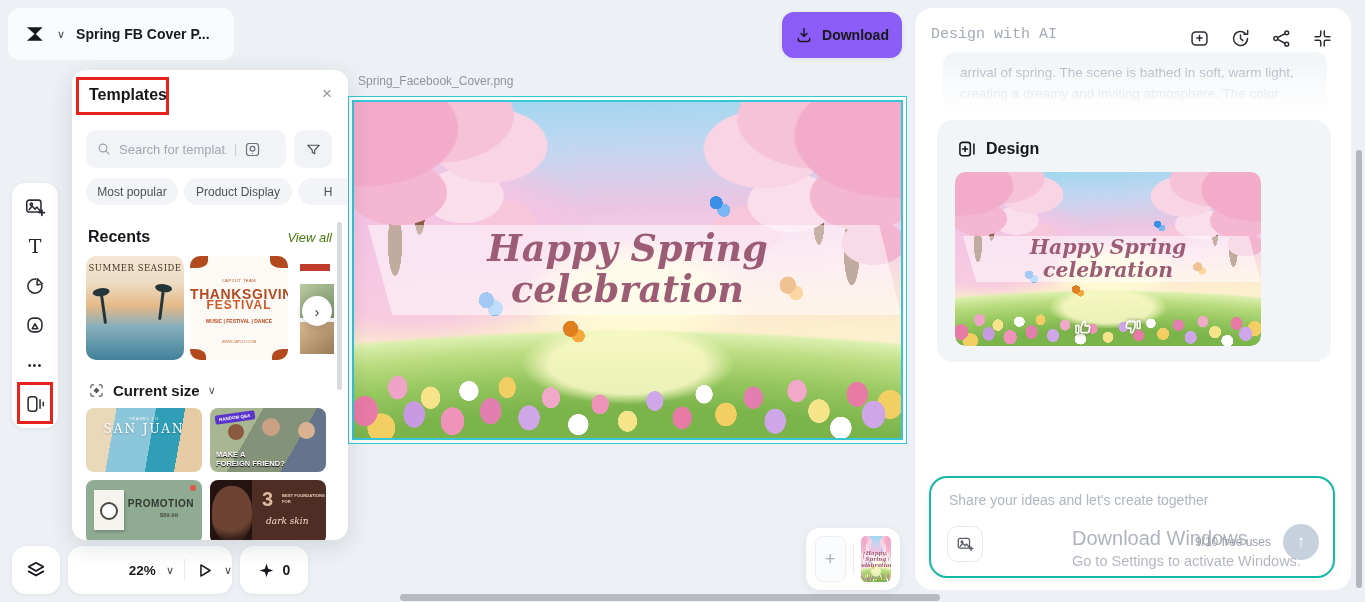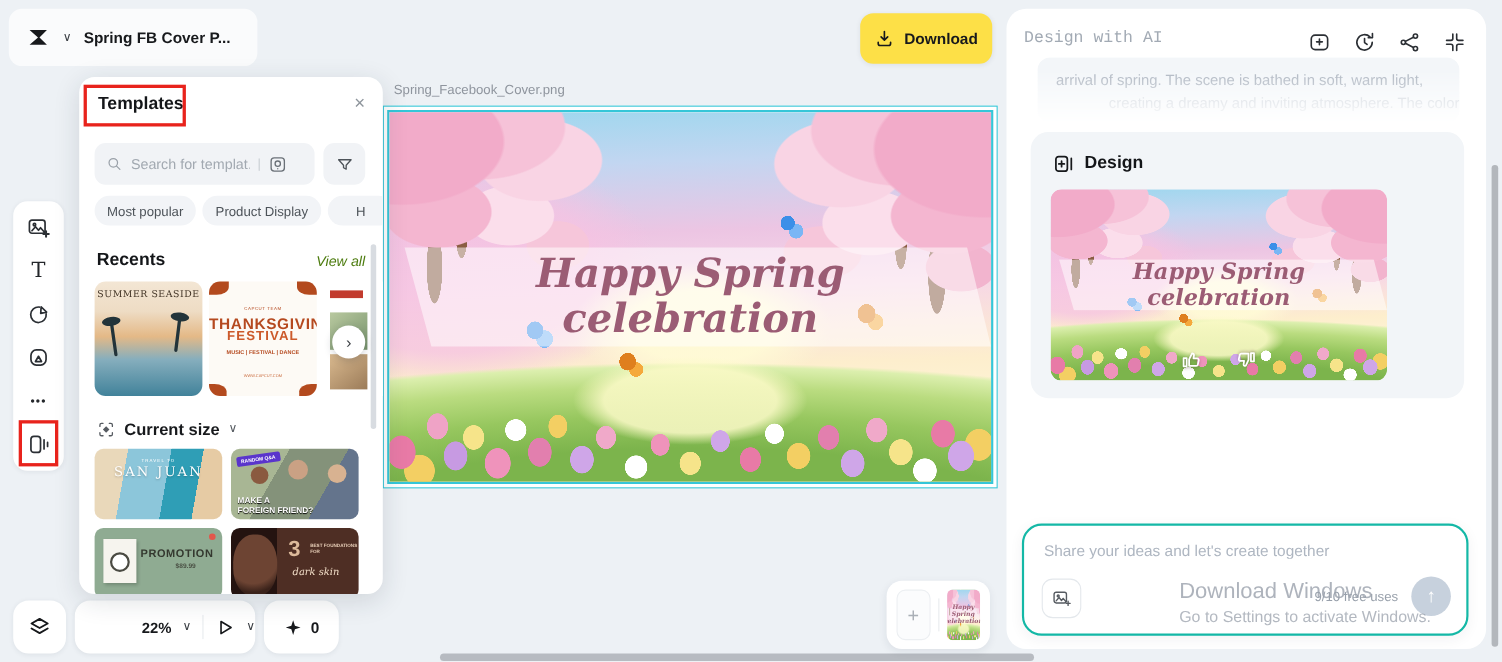--- a/index.html
+++ b/index.html
@@ -179,34 +179,34 @@
   .addpage { width:34px; height:46px; border-radius:8px; background:#fbfcfd; border:1px solid #eceff2;
              display:flex; align-items:center; justify-content:center; color:#aab0b7; font-size:18px; }
   .pagesel .vdiv { width:1px; height:30px; background:#e8ebee; margin:0 7px; }
   .minithumb { width:34px; height:46px; }
 
   
   .hscroll { left:400px; top:594px; width:540px; height:7px; background:#b7bbc1; border-radius:4px; z-index:3; }
   .vscroll { left:1356px; top:150px; width:6px; height:438px; background:#b3b7bc; border-radius:3px; z-index:30; }
 
   
-  .dl-btn { left:782px; top:12px; width:120px; height:46px; background:#fde047; border-radius:12px;
+  .dl-btn { left:782px; top:12px; width:120px; height:46px; background:#8b5cf6; border-radius:12px;
             box-shadow:0 1px 5px rgba(30,40,60,.08); display:flex; align-items:center; justify-content:center;
             gap:9px; font-size:14px; font-weight:700; color:#17191c; z-index:25; }
 
   
   .ai-panel { left:915px; top:8px; width:436px; height:582px; background:#fff; border-radius:18px; z-index:10; overflow:hidden; }
   .ai-title { left:16px; top:18px; font-size:15px; color:#a2aab4;font-family:Liberation Mono, monospace; }
   .ai-icons { right:18px; top:20px; display:flex; gap:20px; }
   .msg-bubble { left:28px; top:44px; width:384px; height:60px; background:#f3f6f9; border-radius:12px;
                 padding:11px 17px; overflow:hidden;
                 -webkit-mask-image:linear-gradient(#000 20%, rgba(0,0,0,.25) 80%, transparent 100%);
                 mask-image:linear-gradient(#000 20%, rgba(0,0,0,.25) 80%, transparent 100%); }
   .msg-l1 { font-size:13.5px; color:#aeb6c1; line-height:1.55; white-space:nowrap; }
-  .msg-l2 { font-size:13.5px; color:#c5ccd5; line-height:1.55; white-space:nowrap;margin-left:48px; }
+  .msg-l2 { font-size:13.5px; color:#c5ccd5; line-height:1.55; white-space:nowrap; }
   .design-card { left:22px; top:112px; width:394px; height:242px; background:#f2f5f8; border-radius:16px; }
   .dc-head { position:absolute; left:20px; top:19px; display:flex; align-items:center; gap:9px; }
   .dc-title { font-size:16px; font-weight:700; color:#141619; }
   .dc-img { position:absolute; left:18px; top:52px; width:306px; height:174px; border-radius:10px; overflow:hidden; }
   .rate { position:absolute; left:0; right:0; bottom:8px; display:flex; justify-content:center; gap:26px; }
   .rate svg { filter:drop-shadow(0 1px 1.5px rgba(90,60,60,.45)); }
   .input-card { left:14px; top:468px; width:406px; height:102px; background:#fff; border:2px solid #14b8a6;
                 border-radius:18px; box-shadow:0 3px 12px rgba(30,40,60,.05); }
   .input-card input { position:absolute; left:18px; top:14px; width:360px; border:0; outline:0; font-size:14px;
                       color:#565c63; font-family:"Liberation Sans",sans-serif; background:transparent; }

